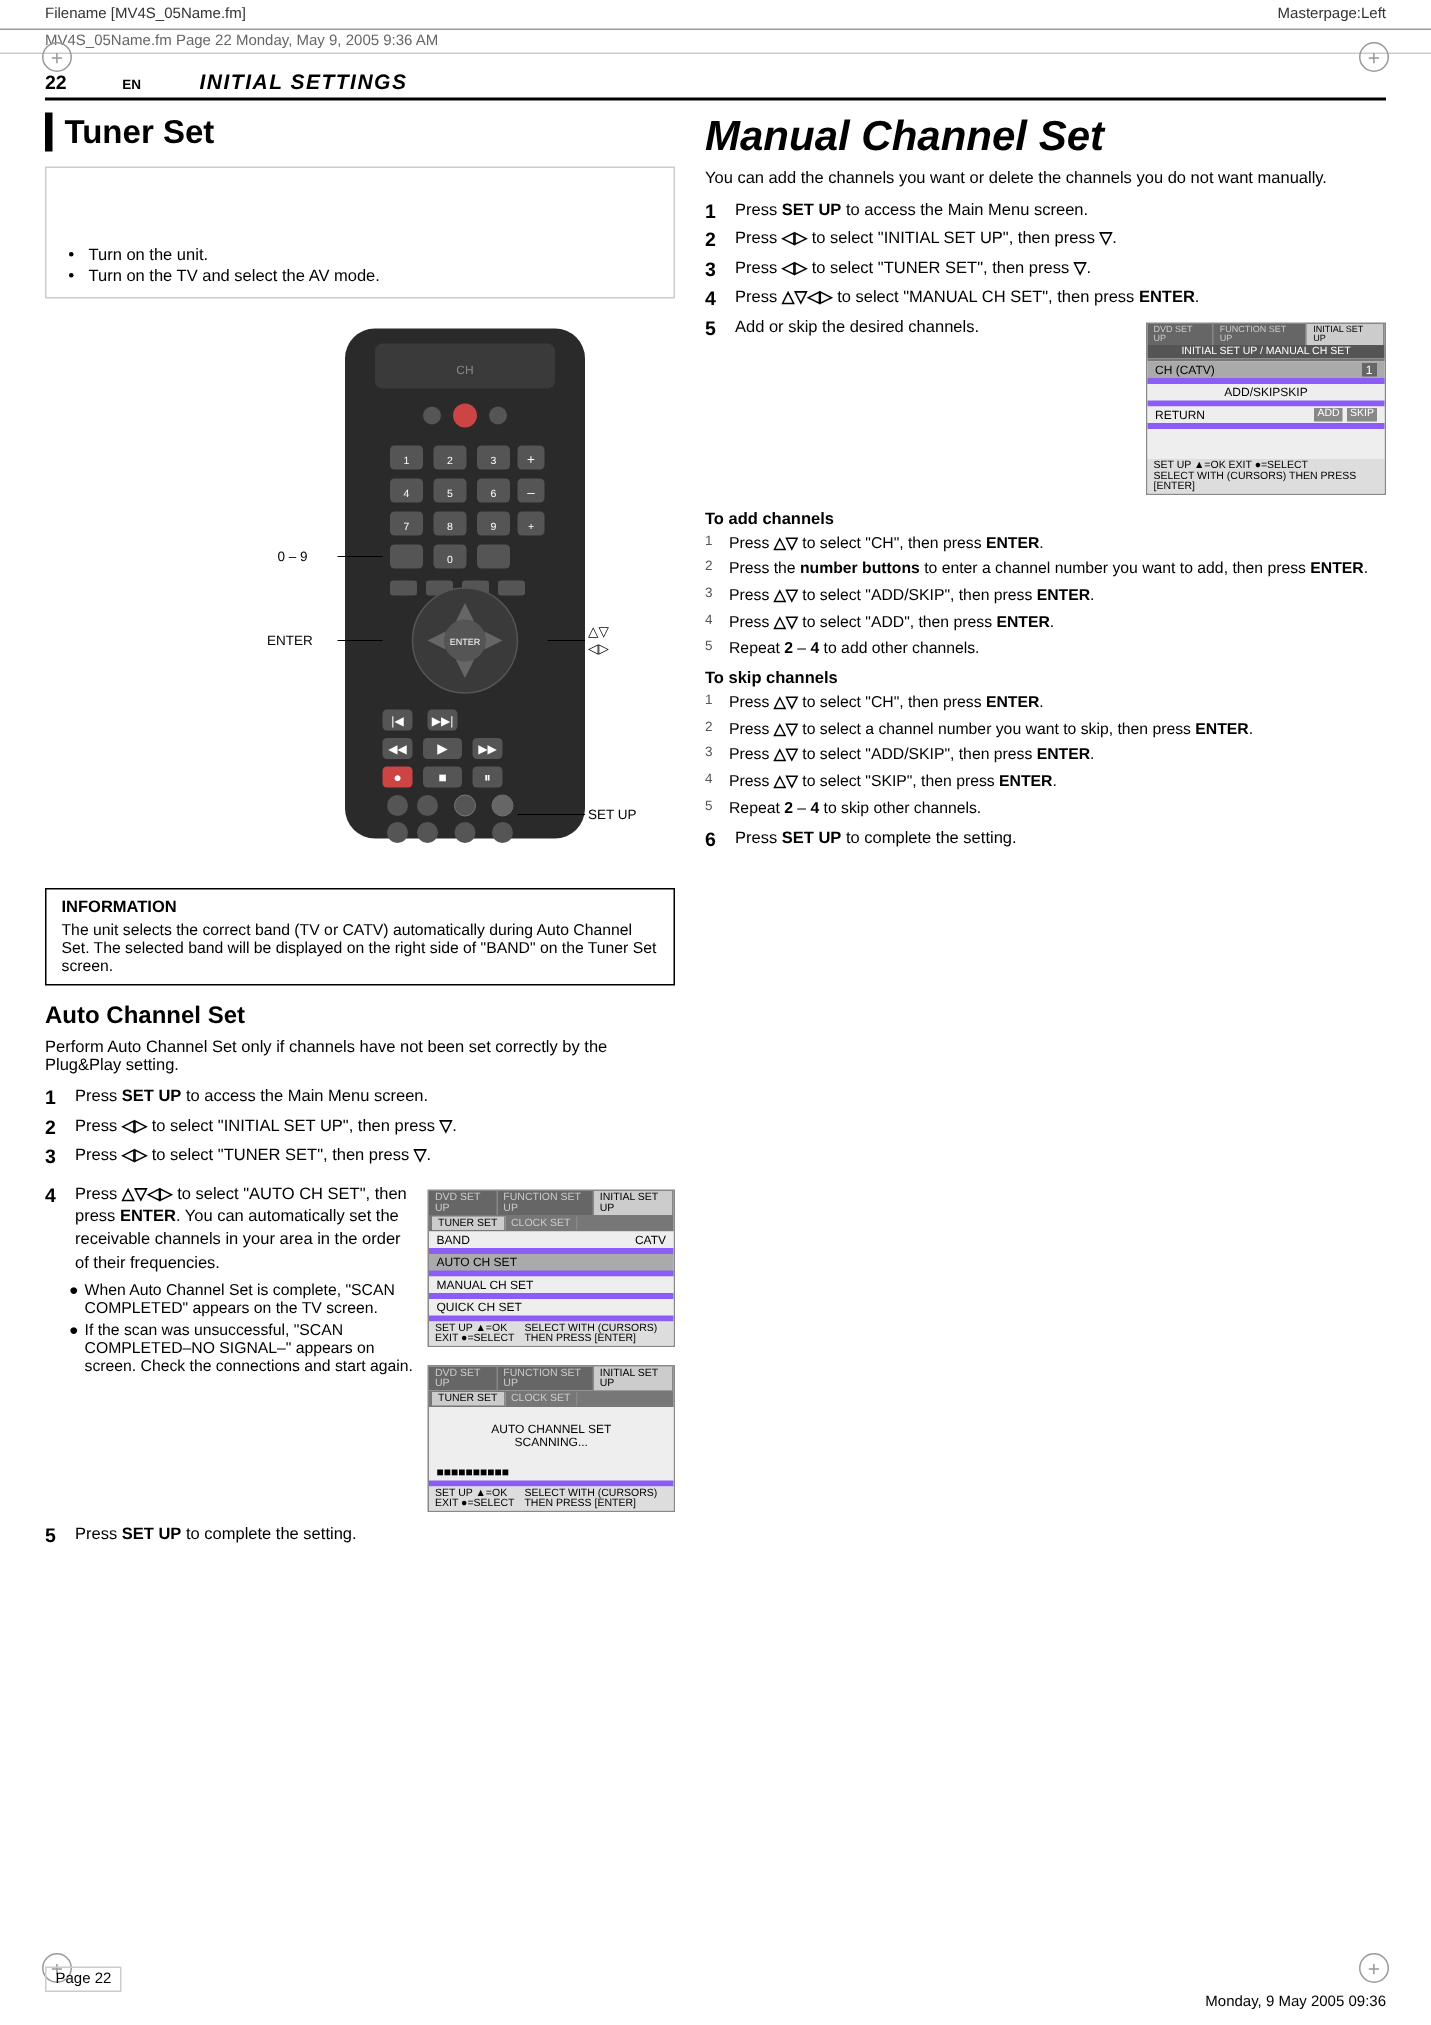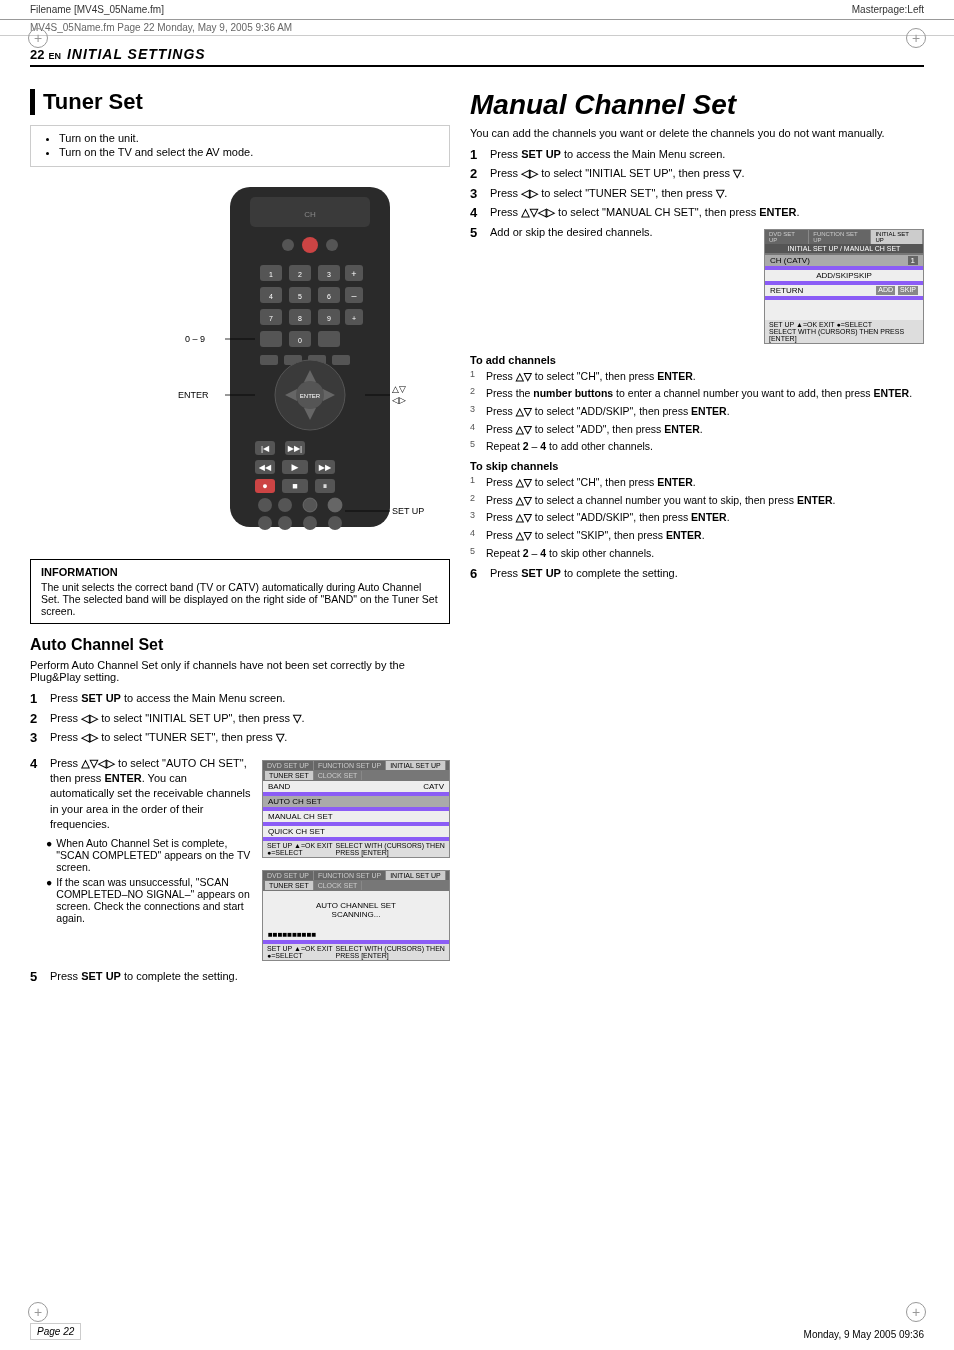--- a/index.html
+++ b/index.html
@@ -54,46 +54,46 @@
       color: #999;
     }
     .reg-tl { top: 28px; left: 28px; }
     .reg-tr { top: 28px; right: 28px; }
     .reg-bl { bottom: 28px; left: 28px; }
     .reg-br { bottom: 28px; right: 28px; }
 
     
     .page-num-area {
       position: absolute;
-      bottom: 10px;
+      bottom: 22px;
       left: 30px;
       font-size: 10px;
       border: 1px solid #ccc;
       padding: 2px 6px;
-      font-style: italic;
     }
     .page-date-area {
       position: absolute;
       bottom: 10px;
       right: 30px;
       font-size: 10px;
     }
 
     
     .main-content {
       padding: 10px 30px 40px 30px;
     }
 
     
     .page-title-row {
       display: flex;
       align-items: baseline;
       border-bottom: 2px solid #000;
       padding-bottom: 3px;
-      margin-bottom: 22px;
+      margin-bottom: 8px;
+      gap: 33px;
     }
     .page-num-label {
       font-size: 13px;
       font-weight: bold;
       margin-right: 4px;
     }
     .en-label {
       font-size: 9px;
       font-weight: bold;
       margin-right: 6px;
@@ -132,20 +132,21 @@
     
     .bullet-box {
       border: 1px solid #ccc;
       padding: 6px 10px;
       margin-bottom: 8px;
       font-size: 11px;
     }
     .bullet-box ul {
       list-style: disc;
       padding-left: 18px;
+      margin-top: 46px;
     }
     .bullet-box li {
       margin-bottom: 2px;
     }
 
     
     .remote-area {
       display: flex;
       justify-content: flex-end;
       align-items: flex-start;
@@ -228,21 +229,21 @@
     .sub-step-text {
       flex: 1;
       line-height: 1.4;
     }
     .sub-step-text b { font-weight: bold; }
 
     .screen-small-img {
       display: flex;
       flex-direction: column;
       border: 1px solid #888;
-      width: 188px;
+      width: 165px;
       font-size: 8px;
       margin: 4px 0;
     }
     .ssimg-tabs {
       display: flex;
       background: #666;
     }
     .ssimg-tab {
       padding: 1px 4px;
       font-size: 7px;

